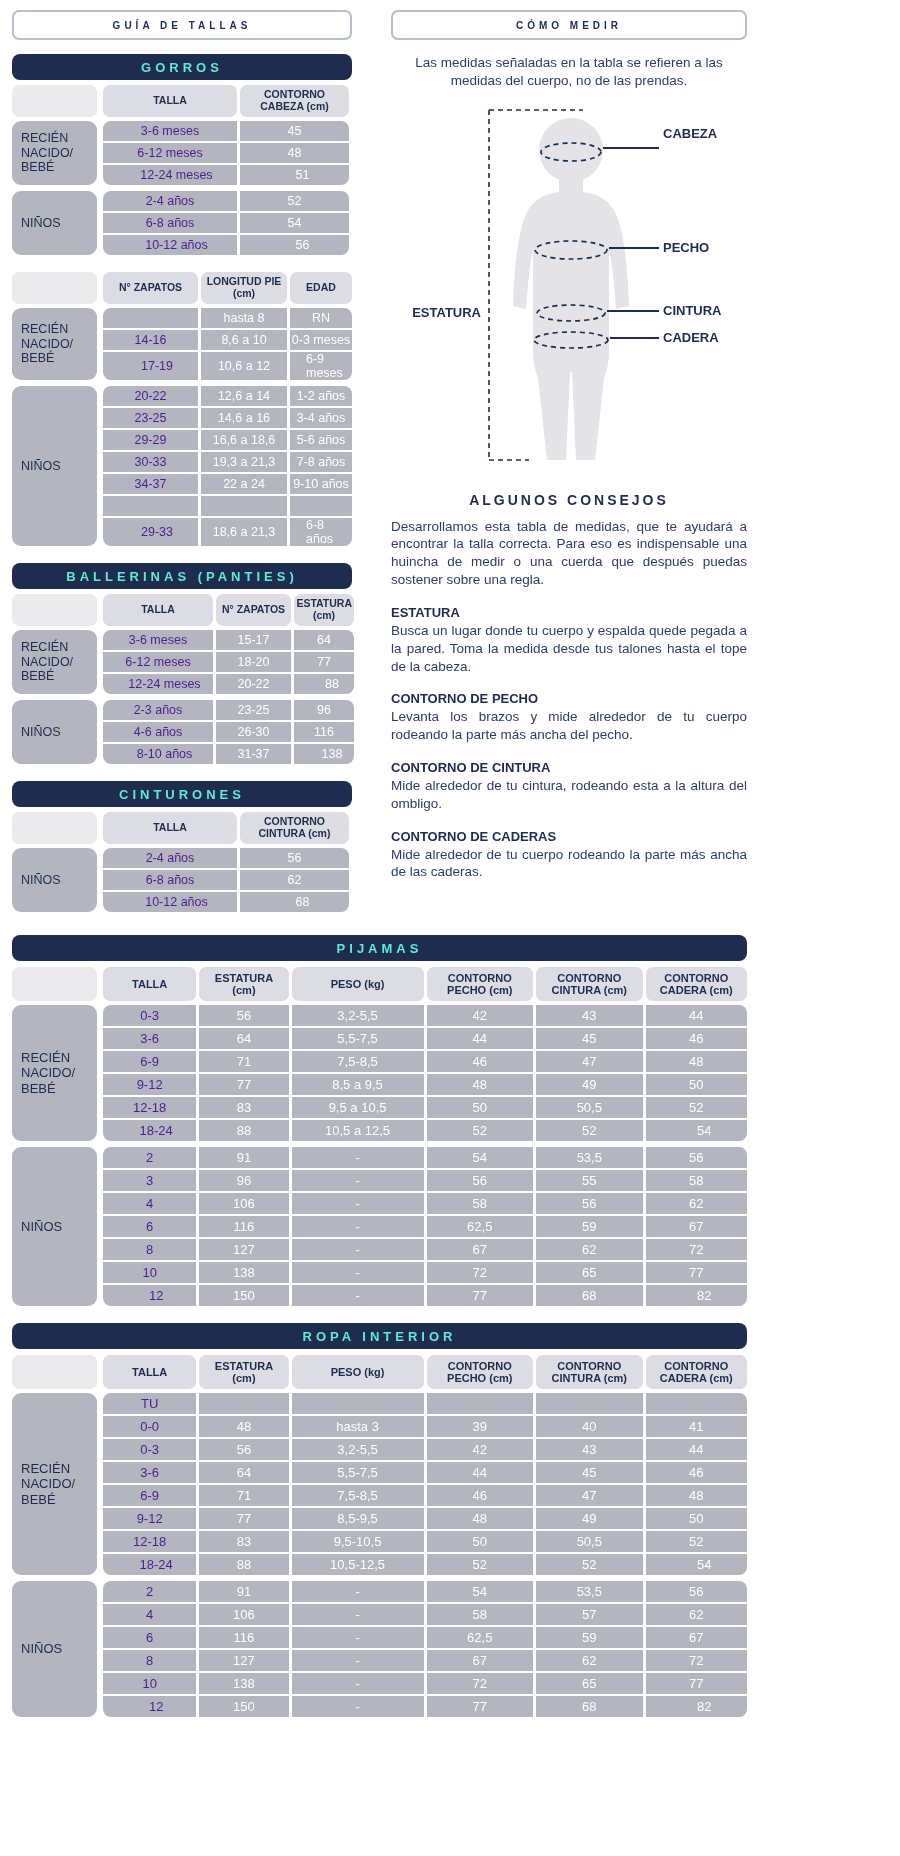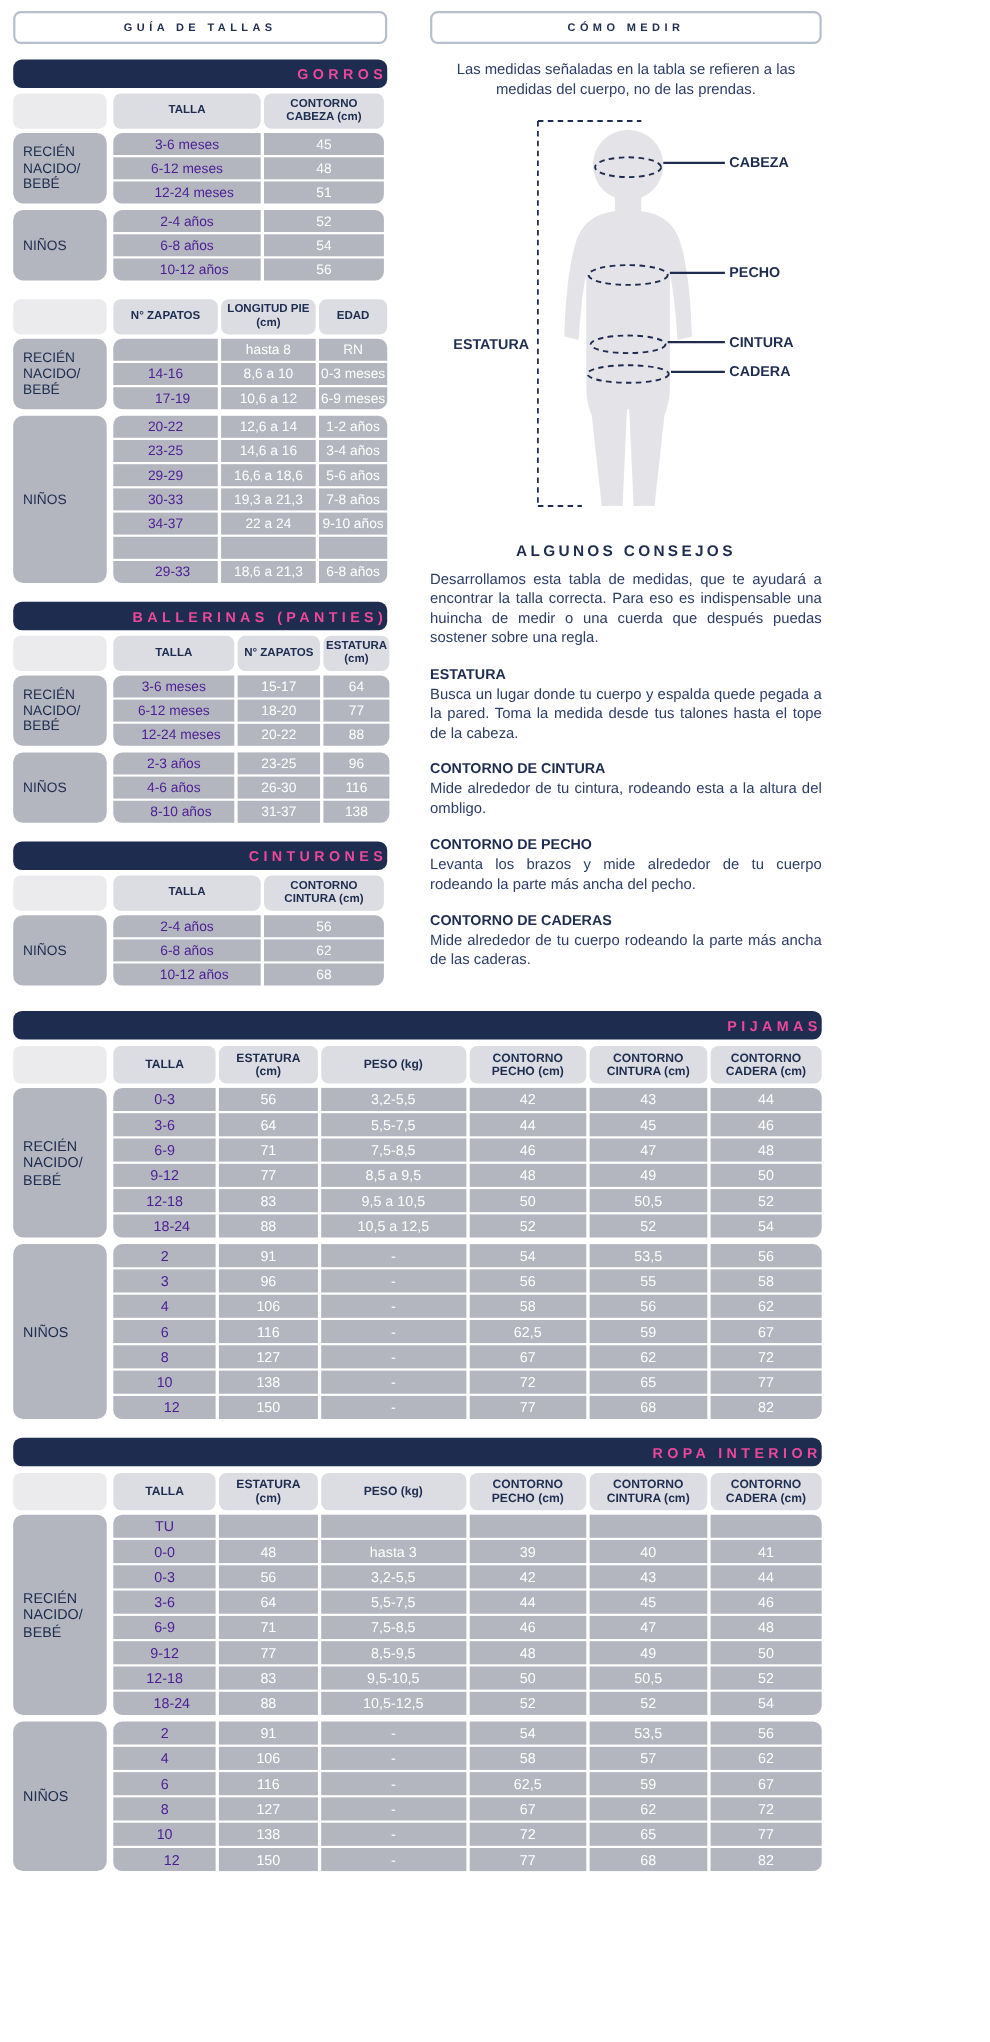--- a/index.html
+++ b/index.html
@@ -22,23 +22,23 @@
     display: flex; align-items: center; justify-content: center;
     font-weight: bold; font-size: 10px; letter-spacing: 4px;
     color: #1d2c4f;
     margin-bottom: 14px;
     background: #fff;
   }
 
   
   .tbl { margin-bottom: 17px; }
   .tbl-bar {
-    background: #1d2c4f; color: #ec4899;
+    background: #1d2c4f; color: #5eead4;
     font-weight: bold; font-size: 13px; letter-spacing: 4px;
-    text-align: right; border-radius: 8px;
+    text-align: center; border-radius: 8px;
     padding: 6px 0 5px; margin-bottom: 5px;
   }
   .tbl-head { display: grid; column-gap: 3px; margin-bottom: 4px; }
   .hd {
     background: #dcdde3; border-radius: 7px; min-height: 32px;
     display: flex; align-items: center; justify-content: center;
     text-align: center; font-weight: bold; font-size: 10.5px; line-height: 1.12;
     color: #1d2c4f; padding: 2px 3px;
   }
   .hd.corner { background: #ebebee; margin-right: 3px; }
@@ -50,21 +50,21 @@
   }
   .cell {
     background: #b3b6bf; display: flex; align-items: center; justify-content: center;
     font-size: 12.5px; min-height: 20px;
   }
   .cell.key { color: #4c1d95; font-weight: normal; }
   .cell.val { color: #ffffff; }
   .cell.tl { border-top-left-radius: 8px; }
   .cell.tr { border-top-right-radius: 8px; }
   .cell.bl { border-bottom-left-radius: 8px; padding-left: 13px; }
-  .cell.br { border-bottom-right-radius: 8px; }
+  .cell.br { border-bottom-right-radius: 8px; padding-left: 16px; }
   .big .hd { min-height: 34px; font-size: 11px; }
   .big .cell { font-size: 13px; min-height: 21px; }
   .big .glabel { font-size: 13px; }
   .big .tbl-bar { margin-bottom: 6px; }
 
   
   .intro {
     text-align: center; font-size: 13.5px; line-height: 1.32;
     color: #2c3d66; margin: 2px 6px 8px;
   }
@@ -255,41 +255,41 @@
             <ellipse cx="180" cy="242" rx="37" ry="8"></ellipse>
           </g>
 
           <g stroke="#1d2c4f" stroke-width="2">
             <line x1="212" y1="50" x2="268" y2="50"></line>
             <line x1="218" y1="150" x2="268" y2="150"></line>
             <line x1="216" y1="213" x2="268" y2="213"></line>
             <line x1="219" y1="240" x2="268" y2="240"></line>
           </g>
         </svg>
-        <span class="dlabel" style="left:272px; top:42px;">CABEZA</span>
+        <span class="dlabel" style="left:272px; top:28px;">CABEZA</span>
         <span class="dlabel" style="left:272px; top:142px;">PECHO</span>
         <span class="dlabel" style="left:272px; top:205px;">CINTURA</span>
         <span class="dlabel" style="left:272px; top:232px;">CADERA</span>
         <span class="dlabel" style="left:0; top:207px; width:90px; text-align:right;">ESTATURA</span>
       </div>
 
       <h3 class="consejos-title">ALGUNOS CONSEJOS</h3>
       <p class="body-text">Desarrollamos esta tabla de medidas, que te ayudará a encontrar la talla correcta. Para eso es indispensable una huincha de medir o una cuerda que después puedas sostener sobre una regla.</p>
 
       <div class="tip">
         <h4>ESTATURA</h4>
         <p>Busca un lugar donde tu cuerpo y espalda quede pegada a la pared. Toma la medida desde tus talones hasta el tope de la cabeza.</p>
       </div>
       <div class="tip">
+        <h4>CONTORNO DE PECHO</h4>
+        <p>Levanta los brazos y mide alrededor de tu cuerpo rodeando la parte más ancha del pecho.</p>
+      </div>
+      <div class="tip">
         <h4>CONTORNO DE CINTURA</h4>
         <p>Mide alrededor de tu cintura, rodeando esta a la altura del ombligo.</p>
-      </div>
-      <div class="tip">
-        <h4>CONTORNO DE PECHO</h4>
-        <p>Levanta los brazos y mide alrededor de tu cuerpo rodeando la parte más ancha del pecho.</p>
       </div>
       <div class="tip">
         <h4>CONTORNO DE CADERAS</h4>
         <p>Mide alrededor de tu cuerpo rodeando la parte más ancha de las caderas.</p>
       </div>
     </div>
   </div>
 
   <section class="tbl big" style="margin-top:6px;">
       <div class="tbl-bar">PIJAMAS</div>

